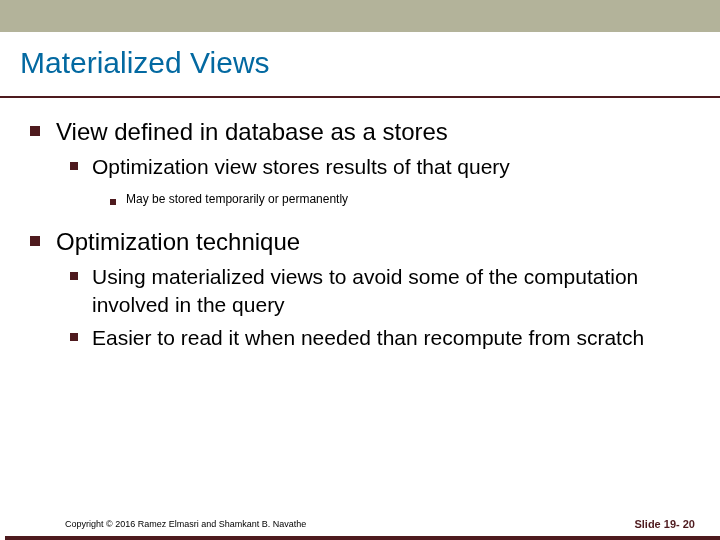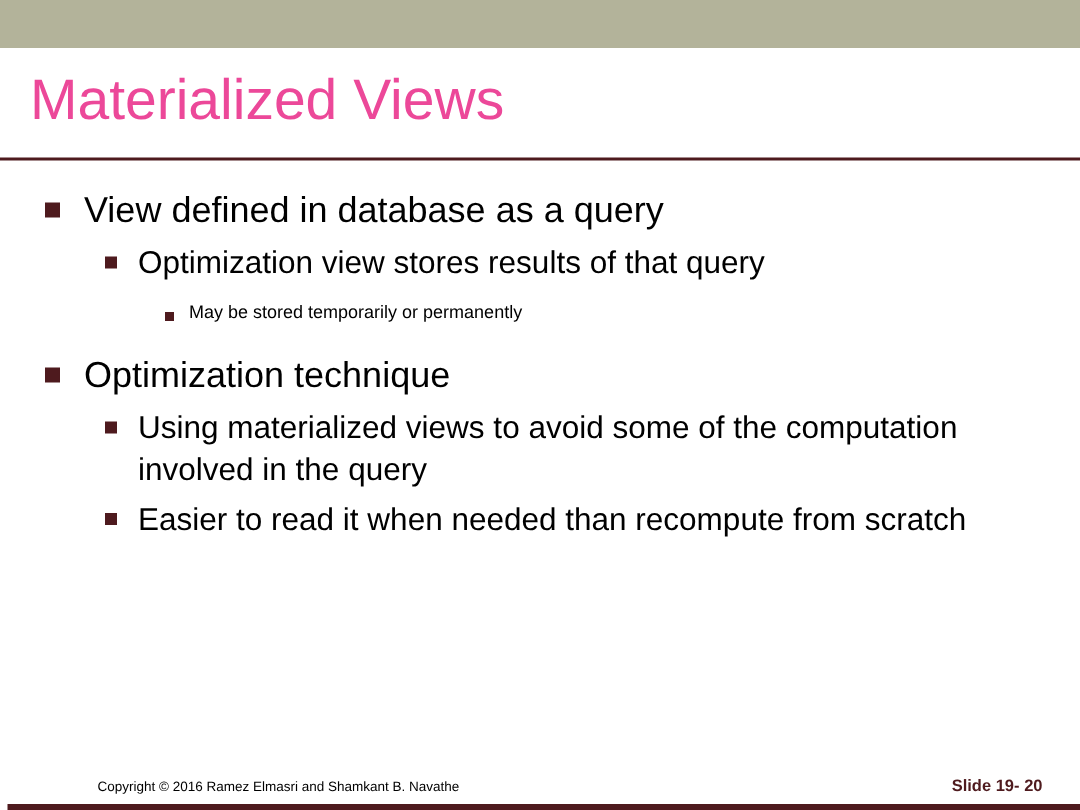--- a/index.html
+++ b/index.html
@@ -14,22 +14,22 @@
       background: #fff;
       position: relative;
       overflow: hidden;
     }
     .top-bar {
       width: 100%;
       height: 32px;
       background: #b3b39a;
     }
     .title {
-      font-size: 38px;
-      color: #ec4899;
+      font-size: 30px;
+      color: #0369a1;
       padding: 14px 0 0 20px;
       font-weight: normal;
     }
     .title-underline {
       margin-top: 16px;
       width: 100%;
       height: 2px;
       background: #4e1a1e;
     }
     .content {
@@ -118,21 +118,21 @@
 
 <div class="top-bar"></div>
 
 <h1 class="title">Materialized Views</h1>
 <div class="title-underline"></div>
 
 <div class="content">
 
   <div class="bullet-row">
     <div class="sq"></div>
-    <div class="l1-text">View defined in database as a query</div>
+    <div class="l1-text">View defined in database as a stores</div>
   </div>
 
   <div class="bullet-row l2">
     <div class="sq-sm"></div>
     <div class="l2-text">Optimization view stores results of that query</div>
   </div>
 
   <div class="spacer-sm"></div>
 
   <div class="bullet-row l3">

